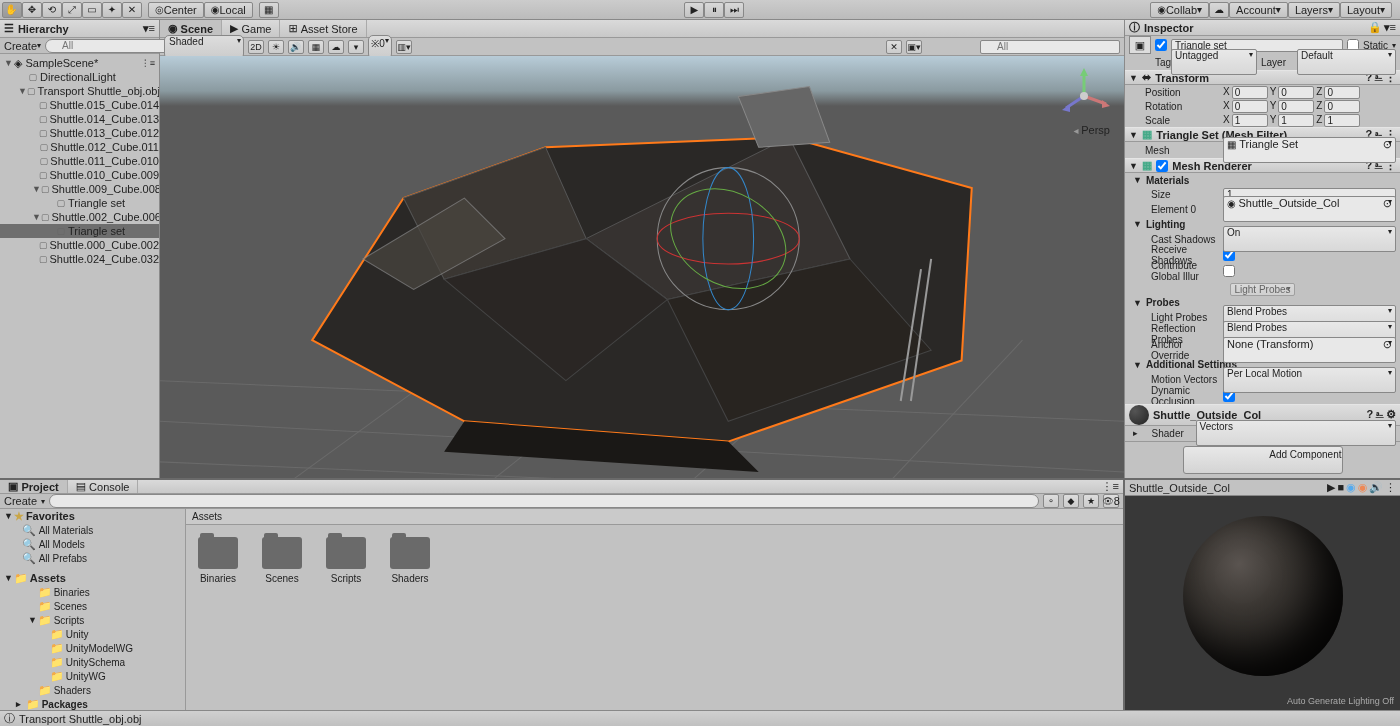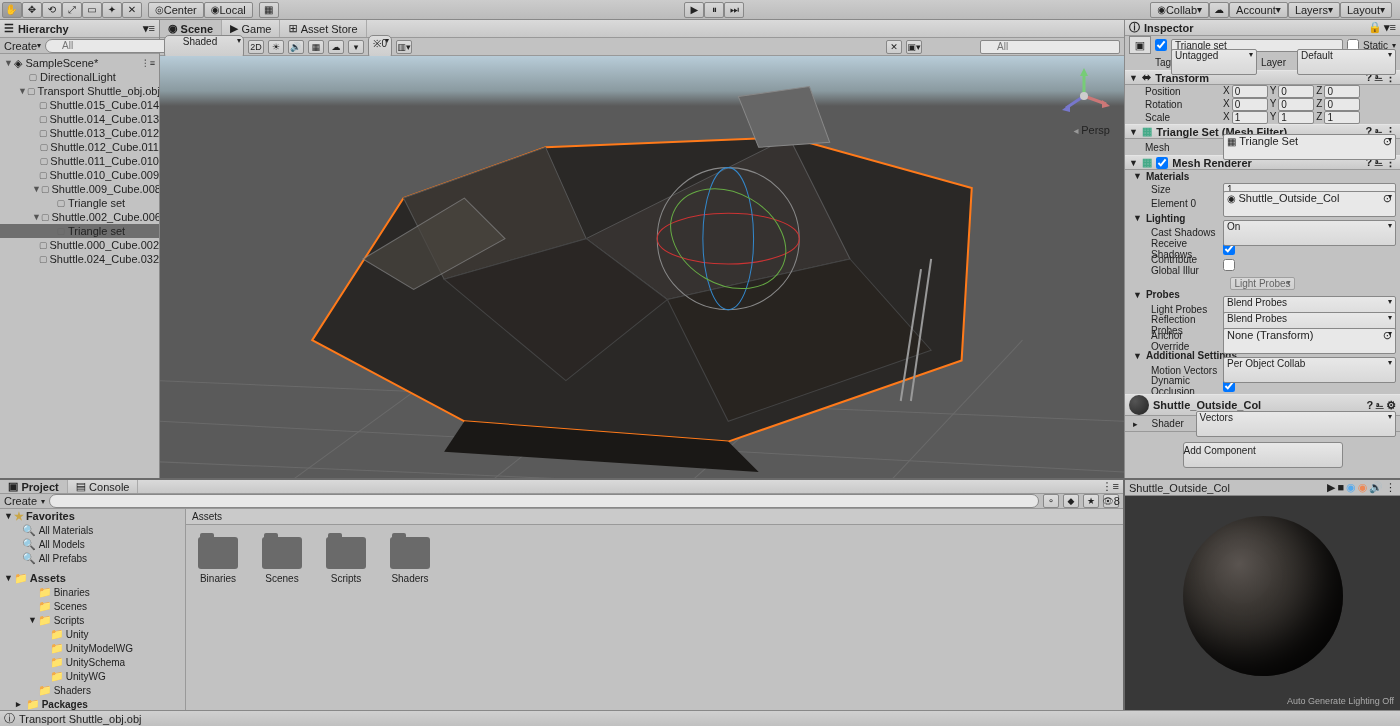--- a/index.html
+++ b/index.html
@@ -18,21 +18,21 @@
 .tree { flex: 1; overflow: auto; padding: 2px 0; }
 .tree-item { display: flex; align-items: center; height: 14px; padding-left: 4px; cursor: pointer; white-space: nowrap; }
 .tree-item.selected-active { background: #6e6e6e; color: #fff; }
 .tree-arrow { width: 10px; font-size: 9px; color: #555; }
 .tree-cube { width: 10px; height: 10px; margin-right: 2px; display:inline-flex; align-items:center; justify-content:center; font-size:9px; color:#666;}
 .scene-panel { flex: 1; display: flex; flex-direction: column; border-right: 1px solid #8a8a8a; min-width:0;}
 .scene-tabs { height: 18px; background: linear-gradient(#dadada,#c8c8c8); border-bottom: 1px solid #999; display: flex; align-items: center; }
 .scene-tab { padding: 0 8px; height: 100%; display: flex; align-items: center; border-right: 1px solid #aaa; gap:3px;}
 .scene-tab.active { background: #c2c2c2; font-weight: bold; }
 .scene-toolbar { height: 18px; background: #c2c2c2; border-bottom: 1px solid #999; display: flex; align-items: center; gap: 4px; padding: 0 4px; font-size: 10px; }
-.scene-select { height: 24px; background: linear-gradient(#ddd,#ccc); border: 1px solid #888; border-radius: 5px; padding: 0 12px 0 4px; font-size: 10px; position: relative; text-align: center; }
+.scene-select { height: 24px; background: linear-gradient(#ddd,#ccc); border: 1px solid #888; border-radius: 5px; padding: 0 12px 0 4px; font-size: 10px; position: relative; }
 .scene-select::after{content:"▾"; position:absolute; right:2px; top:0; font-size:8px;}
 .scene-tool { width: 16px; height: 14px; background: linear-gradient(#ddd,#ccc); border: 1px solid #888; border-radius: 2px; display:flex;align-items:center;justify-content:center;font-size:9px;}
 .scene-view { flex: 1; background: #5a5a5a; position: relative; overflow:hidden; }
 .inspector-panel { width: 275px; background: #c2c2c2; display: flex; flex-direction: column; }
 .insp-row { display: flex; align-items: center; height: 16px; padding: 0 4px; gap: 4px; }
 .insp-header { background: linear-gradient(#dedede,#cacaca); border-top:1px solid #e5e5e5; border-bottom: 1px solid #999; font-weight: bold; }
 .insp-label { width: 90px; font-size: 10px; padding-left: 16px; }
 .insp-label.sub { padding-left: 22px; }
 .insp-input { flex: 1; height: 13px; background: #e8e8e8; border: 1px solid #888; border-radius: 2px; padding: 0 3px; font-size: 10px; }
 .insp-xyz { display: flex; gap: 2px; flex: 1; }
@@ -56,21 +56,21 @@
 .preview-panel { width: 275px; background: #383838; display: flex; flex-direction: column; }
 .preview-header { height: 16px; background: #c2c2c2; border-bottom:1px solid #888; display:flex; align-items:center; padding:0 4px; font-size:10px;}
 .preview-body { flex: 1; display: flex; align-items: center; justify-content: center; position:relative;}
 .preview-sphere { width: 160px; height: 160px; border-radius: 50%; background: radial-gradient(circle at 35% 30%, #5a5450 0%, #3a3632 30%, #1a1816 70%, #0a0a0a 100%); box-shadow: inset -20px -20px 40px rgba(0,0,0,0.8);}
 .preview-footer { height: 14px; background: #383838; color:#aaa; font-size:9px; text-align:right; padding:0 6px;}
 .status-bar { height: 16px; background: linear-gradient(#d0d0d0,#c0c0c0); border-top: 1px solid #888; display: flex; align-items: center; padding: 0 4px; font-size: 10px; gap:4px;}
 .pt-row{display:flex;align-items:center;height:14px;padding-left:4px;font-size:10px;cursor:pointer;}
 .pt-row.bold{font-weight:bold;}
 .search-field{flex:1; height:14px; background:#e8e8e8; border:1px solid #888; border-radius:7px; padding:0 6px 0 16px; font-size:10px; position:relative;}
 .comp-icons{margin-left:auto; display:flex; gap:2px; font-size:9px; color:#666;}
-.add-comp-btn{margin:10px auto; width:160px; height:32px; border:1px solid #888; border-radius:3px; background:linear-gradient(#e8e8e8,#d4d4d4); text-align:left; line-height:16px; font-size:10px;}
+.add-comp-btn{margin:4px auto; width:160px; height:32px; border:1px solid #888; border-radius:3px; background:linear-gradient(#e8e8e8,#d4d4d4); text-align:right; line-height:16px; font-size:10px;}
 .gizmo-axis{position:absolute; top:10px; right:10px; width:60px; height:60px;}
 .persp-label{position:absolute; top:68px; right:14px; color:#999; font-size:10px;}
 .scene-grid{position:absolute; inset:0;}
 .sky{position:absolute; top:0; left:0; right:0; height:50px; background:linear-gradient(#b8ccd8,#8a9aa0 70%, #5a5a5a 100%);}
 </style>
 </head>
 <body>
 
 <div class="toolbar">
   <div class="toolbar-group">
@@ -422,21 +422,21 @@
     <div class="insp-row">
         <span class="insp-label sub">Anchor Override</span>
         <div class="insp-dropdown" style="background:#e8e8e8;"><span>None (Transform)</span><span style="position:absolute;right:3px;">⊙</span></div>
       </div>
     <div class="insp-row">
         <span style="font-size:9px;padding-left:4px;">▼</span>
         <span style="font-size:10px;font-weight:bold;">Additional Settings</span>
       </div>
     <div class="insp-row">
         <span class="insp-label sub">Motion Vectors</span>
-        <div class="insp-dropdown">Per Object Collab</div>
+        <div class="insp-dropdown">Per Local Motion</div>
       </div>
     <div class="insp-row">
         <span class="insp-label sub">Dynamic Occlusion</span>
         <input type="checkbox" checked="" class="insp-check" style="">
       </div>
 
     <div class="insp-row insp-header" style="height:24px;">
       <span style="width:20px;height:20px;background:radial-gradient(circle at 30% 30%,#555,#222);border-radius:50%;"></span>
       <span>Shuttle_Outside_Col</span>
       <span class="comp-icons">

